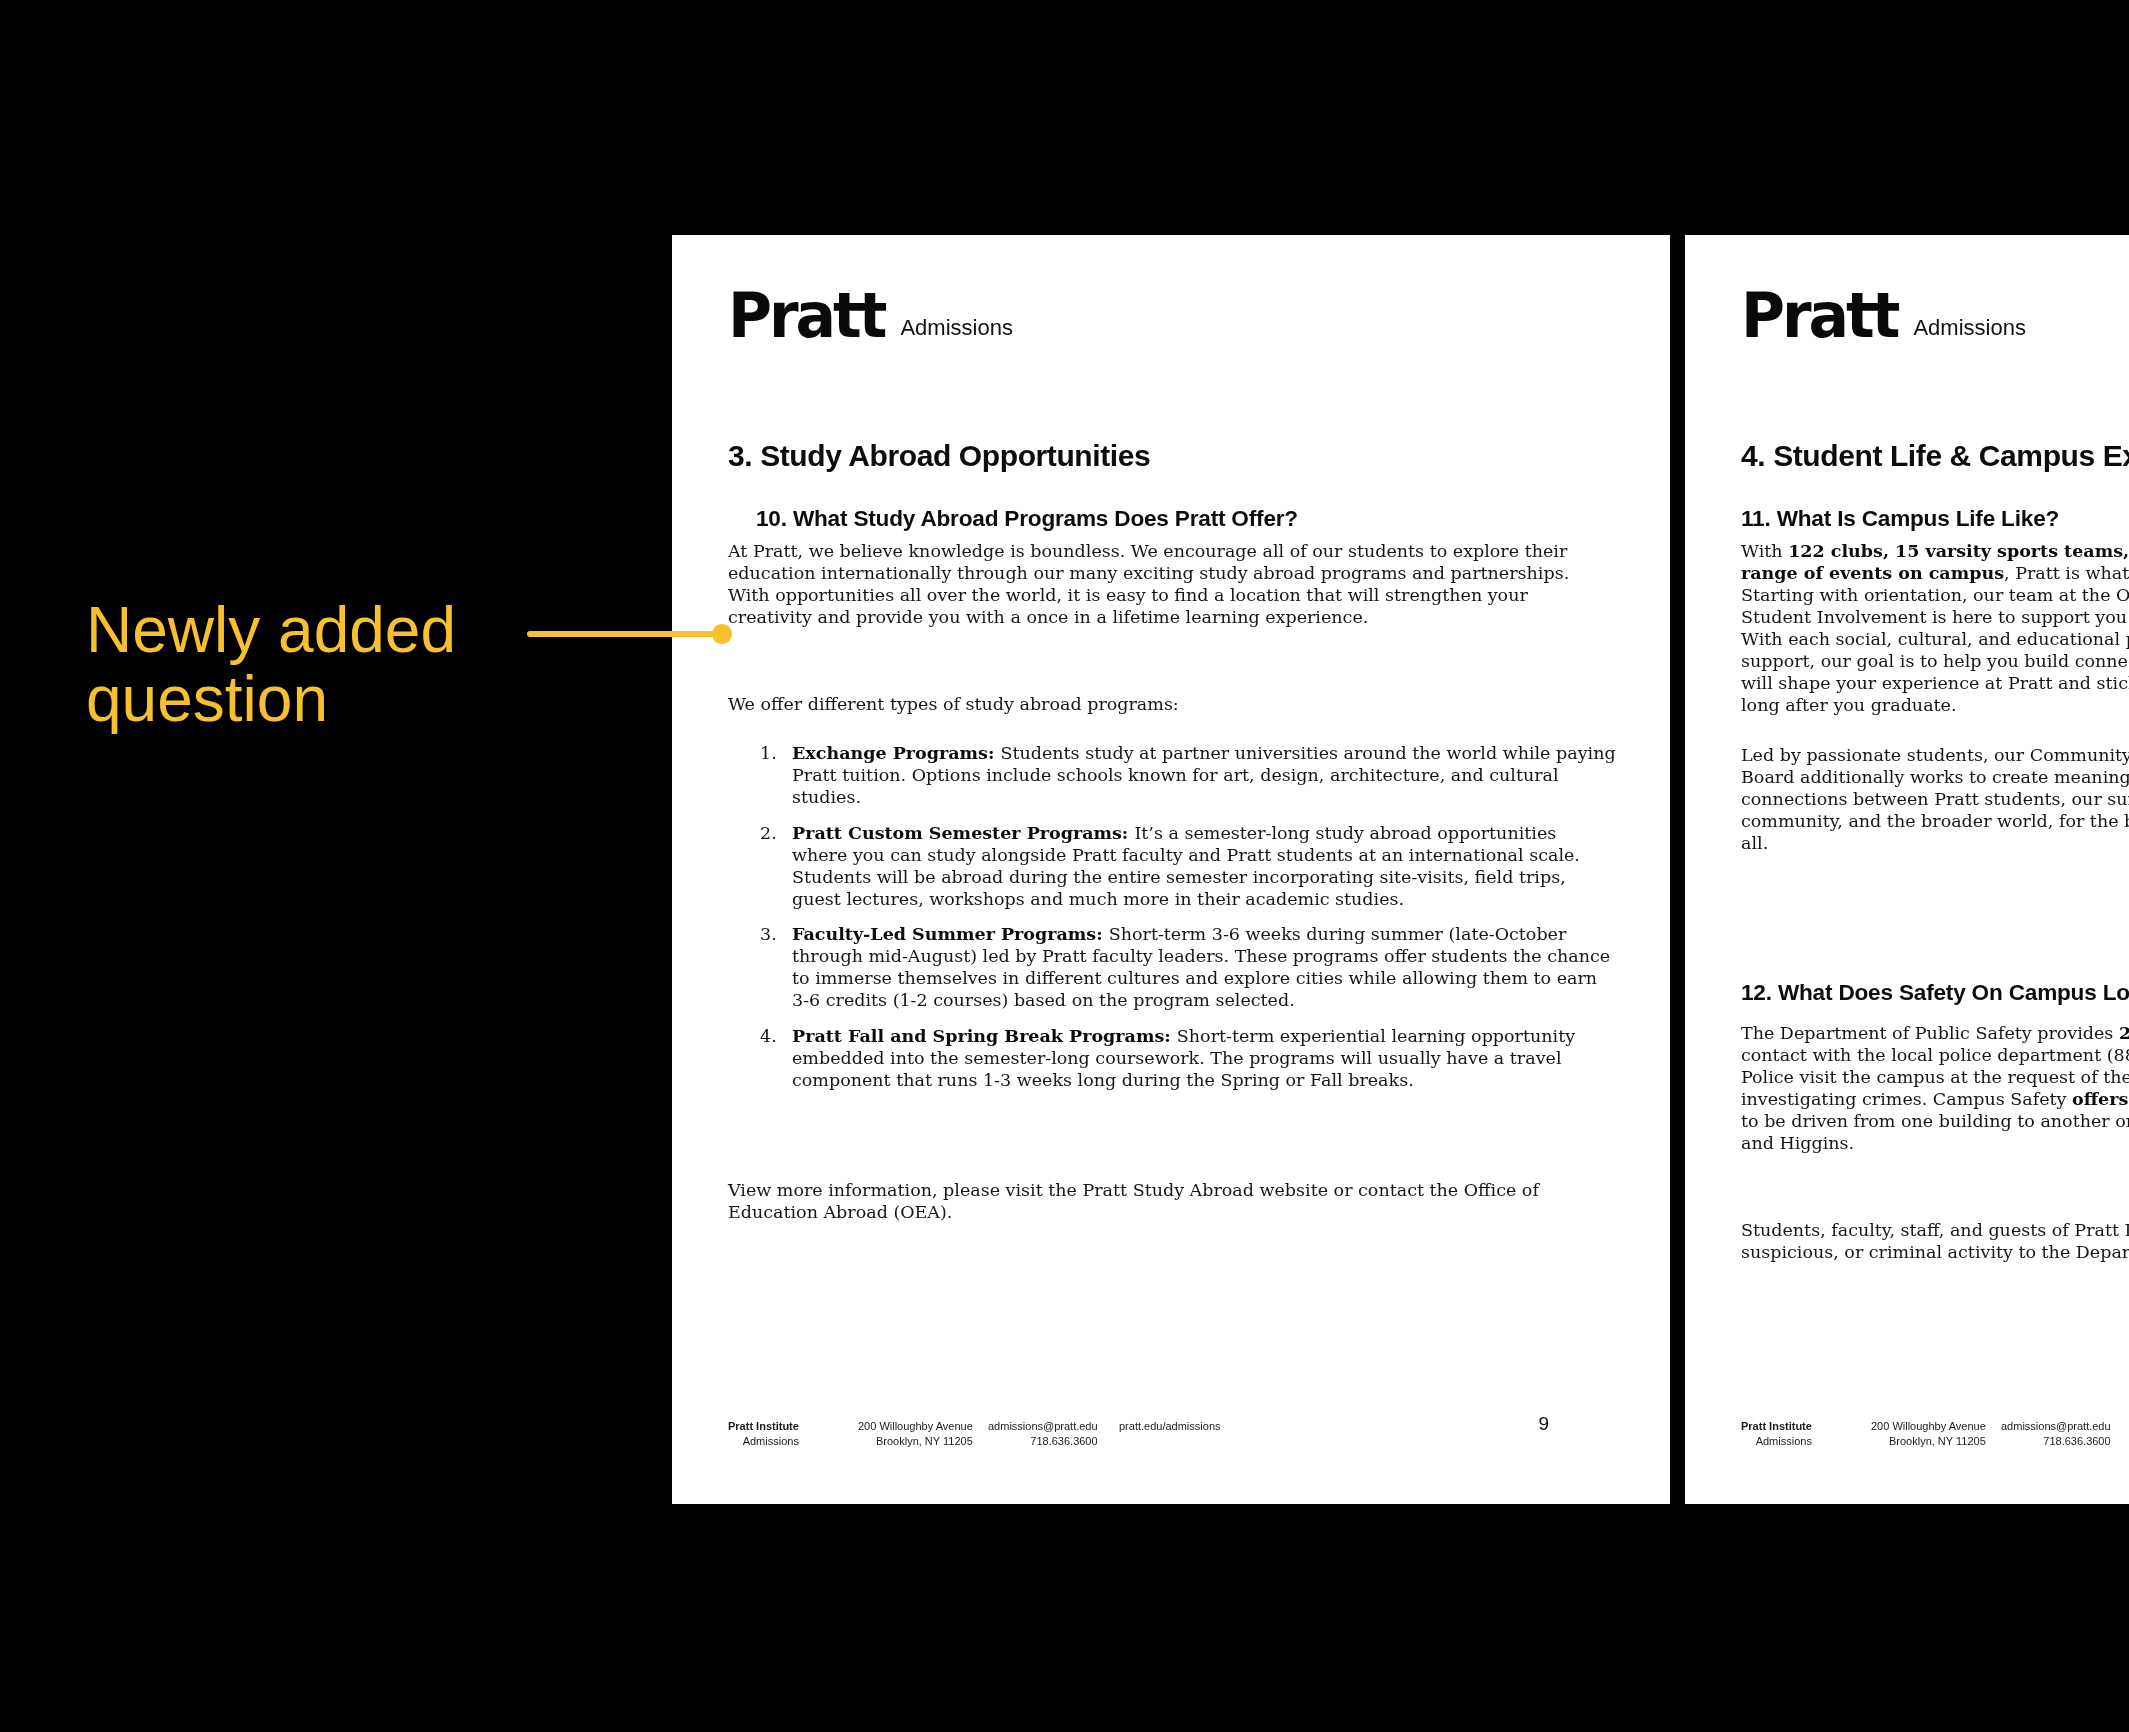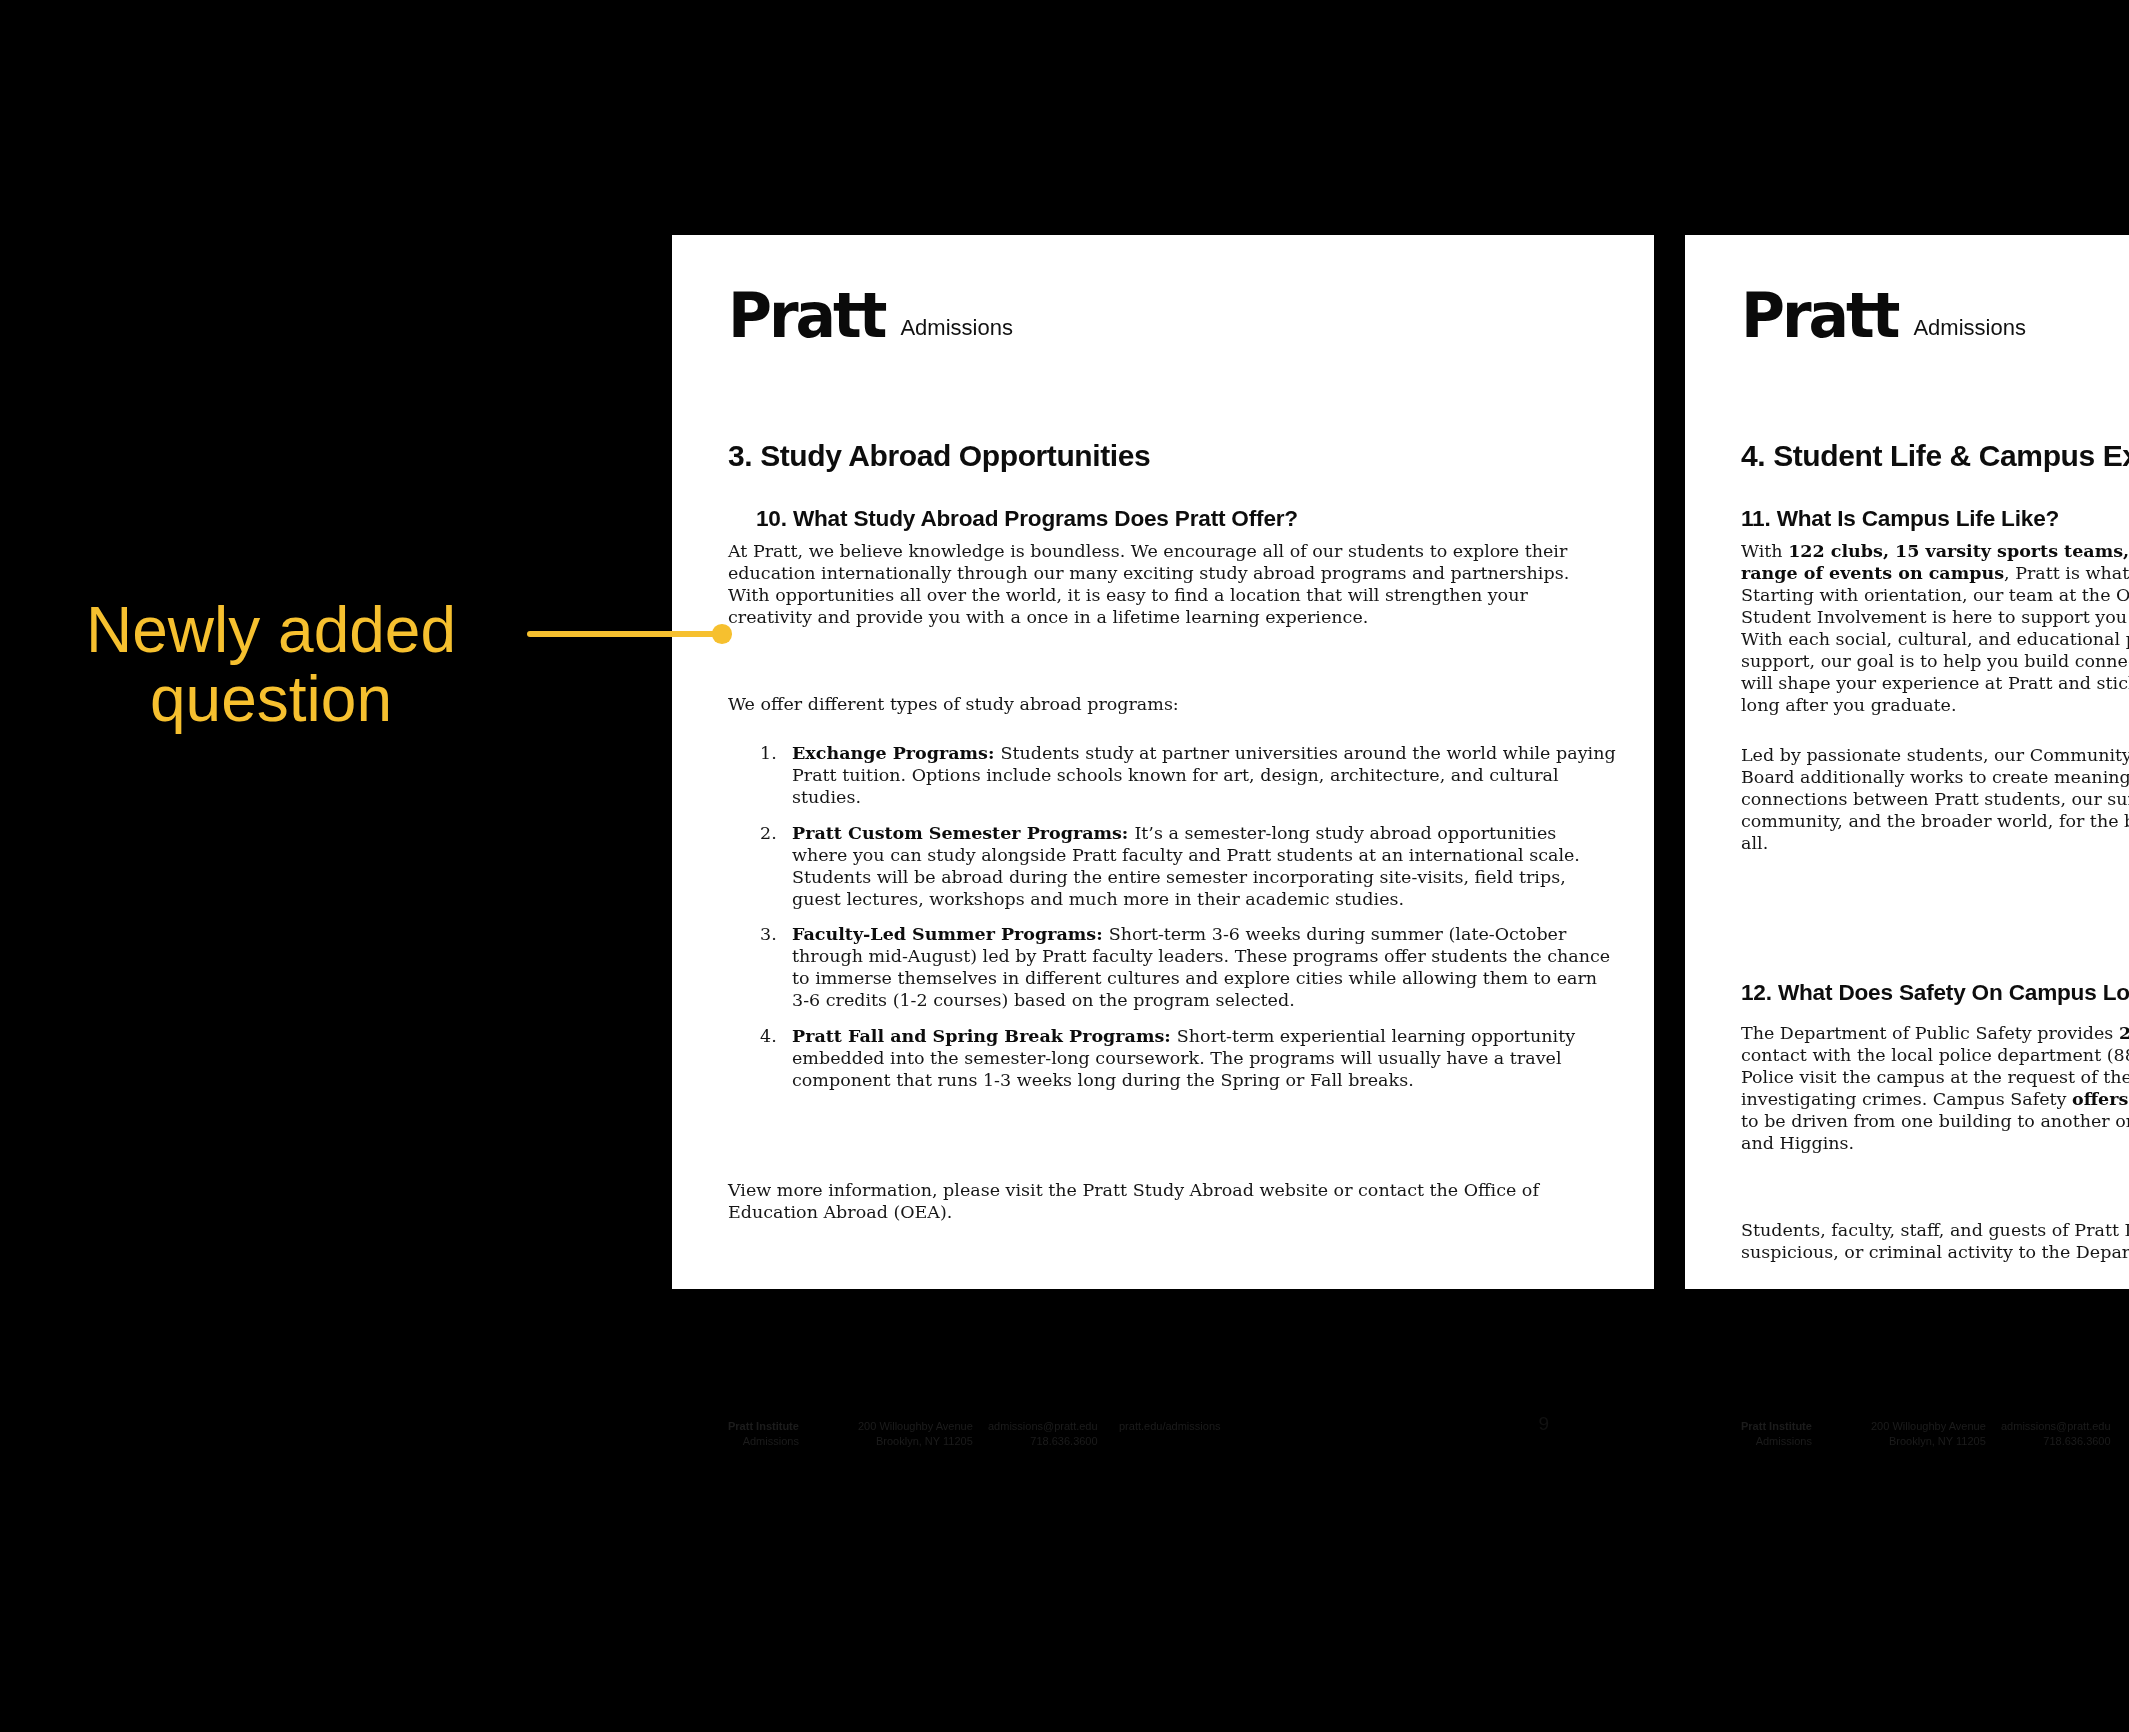--- a/index.html
+++ b/index.html
@@ -2,21 +2,21 @@
 <html style="font-size:6.8px"><head>
 <meta charset="utf-8">
 <style>
   html,body{margin:0;padding:0;}
   body{
     width:3356px;height:1732px;position:relative;overflow:hidden;
     background:#000;font-family:"Liberation Sans",sans-serif;
   }
   
   .page{
-    position:absolute;top:235px;width:982px;height:1054px;background:#fff;color:#141414;
+    position:absolute;top:235px;width:982px;height:1269px;background:#fff;color:#141414;padding-left:16px;
   }
   .page-left{left:672px;}
   .page-right{left:1685px;}
   .brand{position:absolute;top:50px;left:56px;display:flex;align-items:flex-end;}
   .logo{
     font-family:"DejaVu Sans",sans-serif;font-weight:bold;font-size:60px;line-height:1;
     letter-spacing:-3px;color:#0a0a0a;transform:scaleY(1.04);
   }
   .dept{
     font-family:"Liberation Sans",sans-serif;font-size:22px;color:#111;
@@ -56,21 +56,21 @@
   .fc1{left:56px;}
   .fc2{left:186px;}
   .fc3{left:316px;}
   .fc4{left:447px;}
   .page-num{position:absolute;top:-1.7px;left:809px;width:68px;text-align:right;font-size:19px;font-weight:400;color:#111;font-family:"Liberation Sans",sans-serif;}
   
   .callout{
     position:absolute;color:#F6C02F;font-size:64px;line-height:69px;letter-spacing:0px;
     font-family:"Liberation Sans",sans-serif;font-weight:400;white-space:nowrap;
   }
-  .ann-left{top:596px;left:86px;text-align:center;}
+  .ann-left{top:596px;left:86px;}
   .conn-line{position:absolute;height:5.5px;background:#F6C02F;border-radius:3px;}
   .line-left{top:631px;left:527px;width:192px;}
   .conn-dot{position:absolute;width:19.6px;height:19.6px;border-radius:50%;background:#F6C02F;}
   .dot-left{top:624px;left:712px;}
 </style>
 </head>
 <body>
 
 <div class="page page-left">
   <div class="brand">

